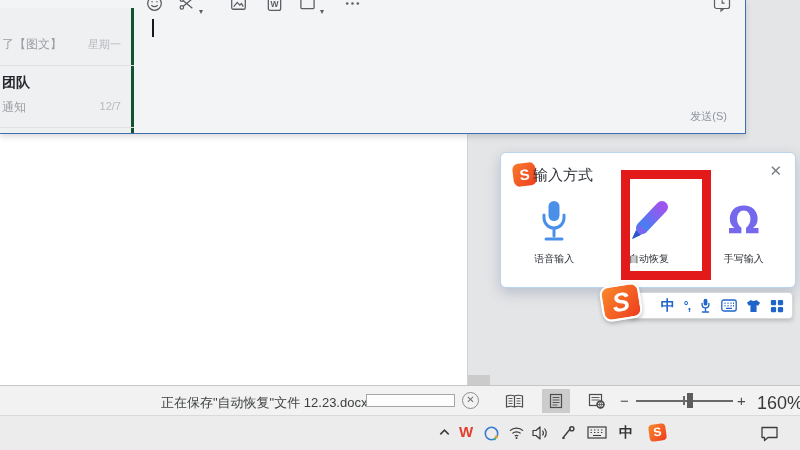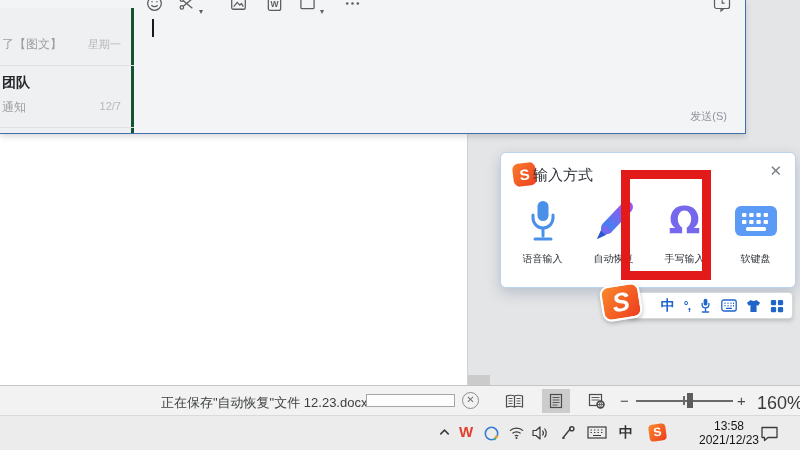--- a/index.html
+++ b/index.html
@@ -183,39 +183,20 @@
         </svg>
       </span>
       <span class="p-label">自动恢复</span>
     </div>
     <div class="panel-item">
       <span class="p-icon">
         <span class="omega-glyph">Ω</span>
       </span>
       <span class="p-label">手写输入</span>
     </div>
-    <div class="panel-item">
-      <span class="p-icon">
-        <svg width="44" height="34" viewBox="0 0 44 34">
-          <rect x="1" y="2" width="42" height="30" rx="6" fill="#5b9bf6"></rect>
-          <g fill="#ffffff">
-            <rect x="8" y="9" width="4.4" height="4" rx="1"></rect>
-              <rect x="15.2" y="9" width="4.4" height="4" rx="1"></rect>
-            <rect x="22.4" y="9" width="4.4" height="4" rx="1"></rect>
-              <rect x="29.6" y="9" width="4.4" height="4" rx="1"></rect>
-            <rect x="8" y="16" width="4.4" height="4" rx="1"></rect>
-              <rect x="15.2" y="16" width="4.4" height="4" rx="1"></rect>
-            <rect x="22.4" y="16" width="4.4" height="4" rx="1"></rect>
-              <rect x="29.6" y="16" width="4.4" height="4" rx="1"></rect>
-            <rect x="12" y="23" width="20" height="4" rx="1.5"></rect>
-          </g>
-        </svg>
-      </span>
-      <span class="p-label">软键盘</span>
-    </div>
   </div>
 </div>
 
 <div class="red-annotation"></div>
 
 <div class="sogou-bar">
   <span class="sg-ico sg-mode">中</span>
   <span class="sg-ico sg-punct">°,</span>
   <span class="sg-ico">
     <svg width="13" height="15" viewBox="0 0 36 44">
@@ -320,22 +301,18 @@
     </svg>
   </span>
   <span class="tray-ico" style="left:587px">
     <svg width="20" height="15" viewBox="0 0 20 15" fill="none" stroke="#3c3c3c" stroke-width="1.2">
       <rect x="1" y="2" width="18" height="11"></rect>
       <path d="M3.5 5 h1.4 M7 5 h1.4 M10.5 5 h1.4 M14 5 h1.4 M3.5 7.5 h1.4 M7 7.5 h1.4 M10.5 7.5 h1.4 M14 7.5 h1.4 M6 10.5 h8" stroke-width="1.2"></path>
     </svg>
   </span>
   <span class="tray-ico ime-zhong" style="left:619px">中</span>
   <span class="sogou-mini" style="left:649px">S</span>
-  <div class="clock-block">
-    <div>13:58</div>
-    <div>2021/12/23</div>
-  </div>
   <span class="tray-ico" style="left:760px">
     <svg width="19" height="17" viewBox="0 0 19 17" fill="none" stroke="#3c3c3c" stroke-width="1.3">
       <path d="M2 2.5 h15 v10 h-9 l-3.5 3 v-3 h-2.5 z" stroke-linejoin="round"></path>
     </svg>
   </span>
 </div>
 
 </body></html>

